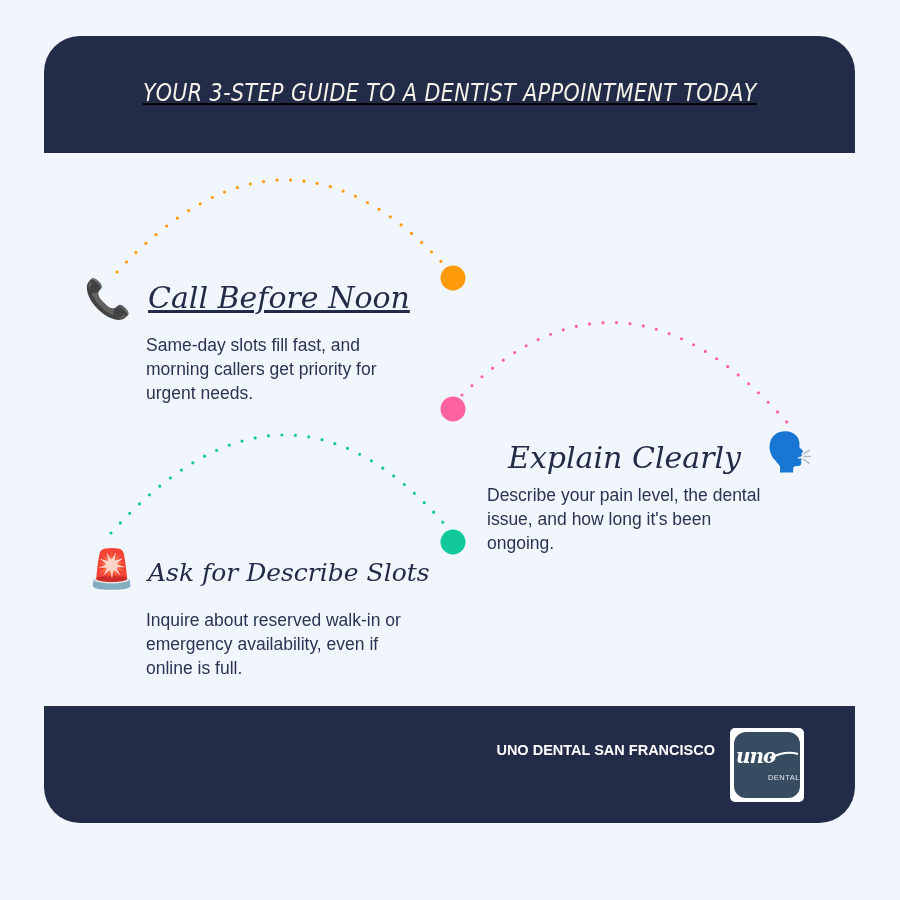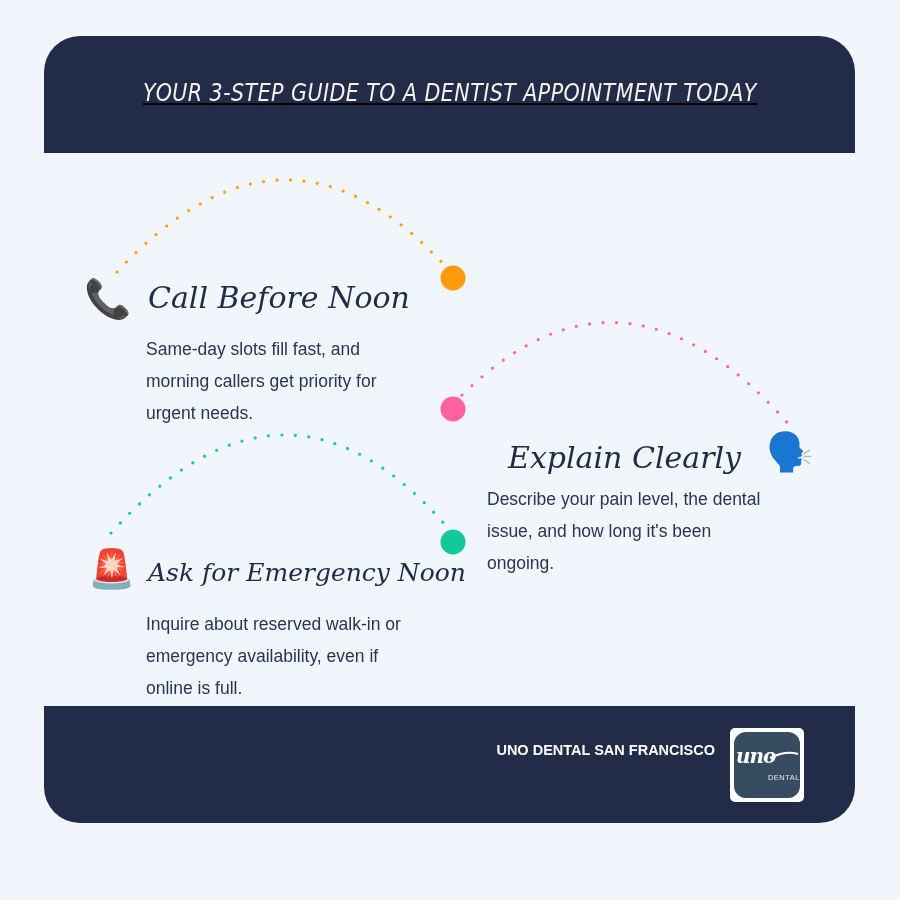--- a/index.html
+++ b/index.html
@@ -22,21 +22,21 @@
   .step-icon { position: absolute; font-size: 38px; line-height: 1; }
   .step-title {
     position: absolute; color: #222c48;
     font-family: "DejaVu Serif", serif; font-style: italic;
     font-size: 30px; white-space: nowrap;
   }
   .step-title.small { font-size: 25px; }
   .step-desc {
     position: absolute; color: #2a3453;
     font-family: "Liberation Sans", sans-serif;
-    font-size: 17.5px; line-height: 32px; width: 275px;
+    font-size: 17.5px; line-height: 24px; width: 275px;
   }
   .footer {
     position: absolute; left: 44px; top: 706px; width: 811px; height: 117px;
     background: #222c48; border-radius: 0 0 36px 36px;
   }
   .footer-name {
     position: absolute; right: 140px; top: 36px;
     color: #ffffff; font-family: "Liberation Sans", sans-serif;
     font-weight: bold; font-size: 14.5px; white-space: nowrap;
   }
@@ -73,29 +73,29 @@
 <svg class="arcs" width="900" height="900">
   <path d="M117 272 Q 285 90 447 268" fill="none" stroke="#ff9a0a" stroke-width="3.2" stroke-linecap="round" stroke-dasharray="0 13.5"></path>
   <circle cx="453" cy="278" r="12.5" fill="#ff9a0a"></circle>
   <path d="M462 395 Q 625 235 792 428" fill="none" stroke="#ff62a0" stroke-width="3.2" stroke-linecap="round" stroke-dasharray="0 13.5"></path>
   <circle cx="453" cy="409" r="12.5" fill="#ff62a0"></circle>
   <path d="M111 533 Q 285 340 447 527" fill="none" stroke="#12c99c" stroke-width="3.2" stroke-linecap="round" stroke-dasharray="0 13.5"></path>
   <circle cx="453" cy="542" r="12.5" fill="#12c99c"></circle>
 </svg>
 
 <div class="step-icon" style="left:84px; top:280px;">📞</div>
-<div class="step-title" style="left:148px; top:280px;">Call Before Noon</div>
+<div class="step-title" style="left:148px; top:280px;text-decoration:underline;">Call Before Noon</div>
 <div class="step-desc" style="left:146px; top:333px;">Same-day slots fill fast, and morning callers get priority for urgent needs.</div>
 
 <div class="step-icon" style="left:766px; top:433px;">🗣️</div>
 <div class="step-title" style="left:508px; top:432px;margin-top:8px;">Explain Clearly</div>
 <div class="step-desc" style="left:487px; top:483px;">Describe your pain level, the dental issue, and how long it's been ongoing.</div>
 
 <div class="step-icon" style="left:88px; top:550px;">🚨</div>
-<div class="step-title small" style="left:148px; top:558px;">Ask for Emergency Noon</div>
+<div class="step-title small" style="left:148px; top:558px;">Ask for Describe Slots</div>
 <div class="step-desc" style="left:146px; top:608px;">Inquire about reserved walk-in or emergency availability, even if online is full.</div>
 
 <div class="footer">
   <div class="footer-name">UNO DENTAL SAN FRANCISCO</div>
   <div class="logo">
     <div class="logo-inner">
       <div class="logo-script">uno</div>
       <svg width="66" height="66" style="position:absolute;left:0;top:0;">
         <path d="M36 26 Q 52 18 64 22" fill="none" stroke="#fff" stroke-width="2"></path>
       </svg>

